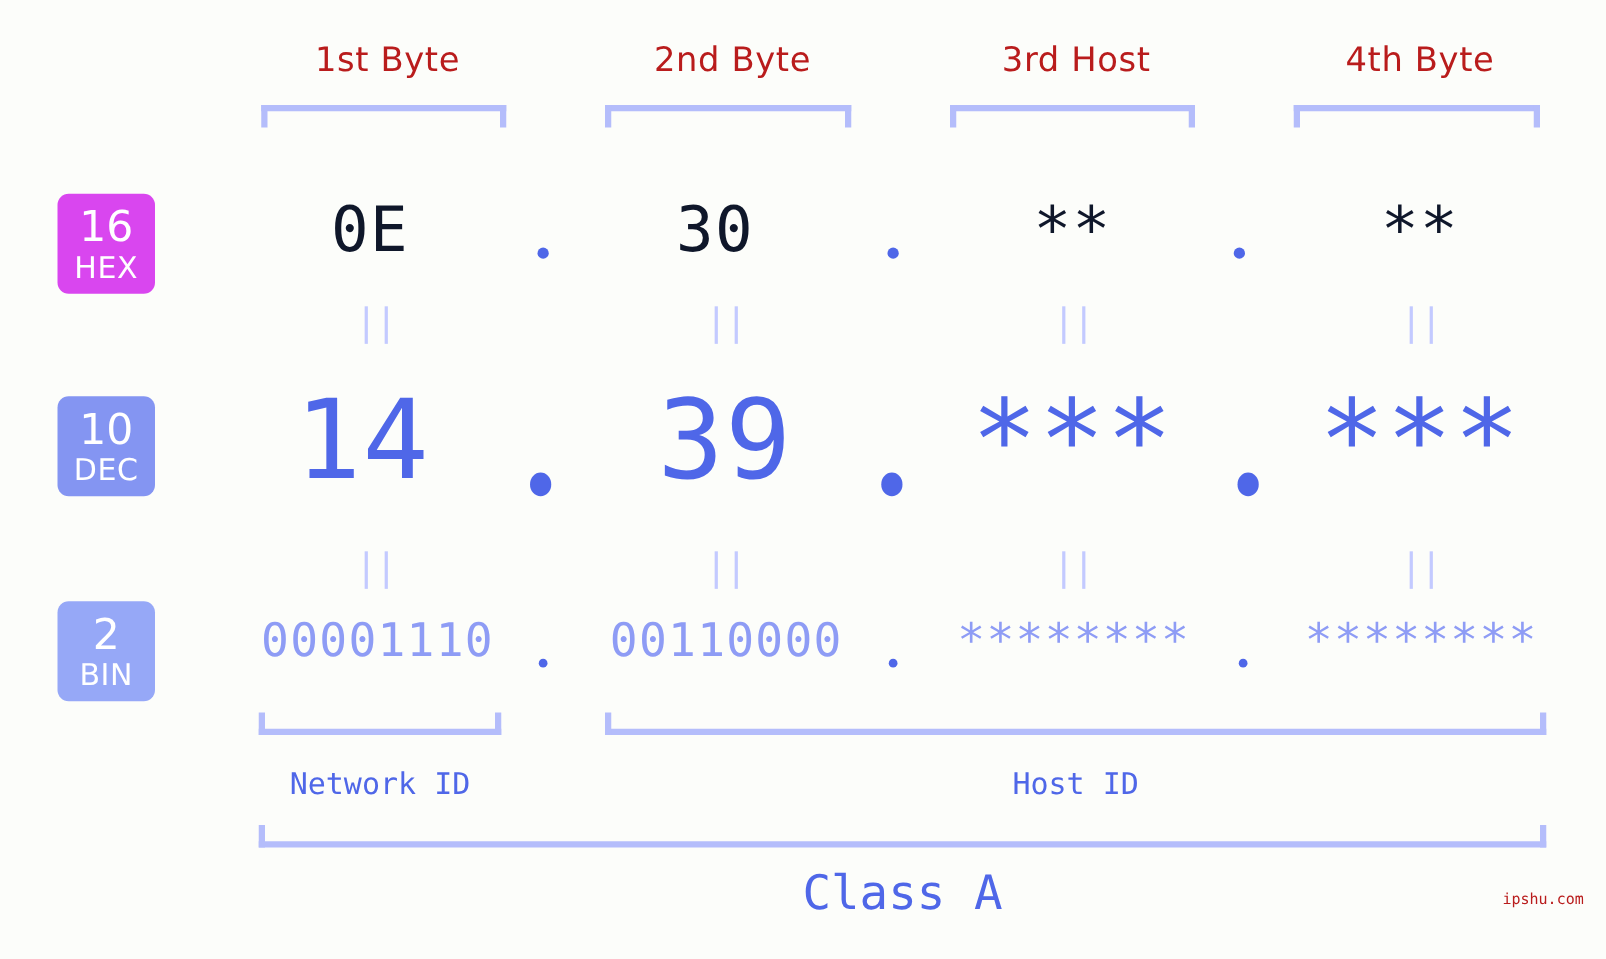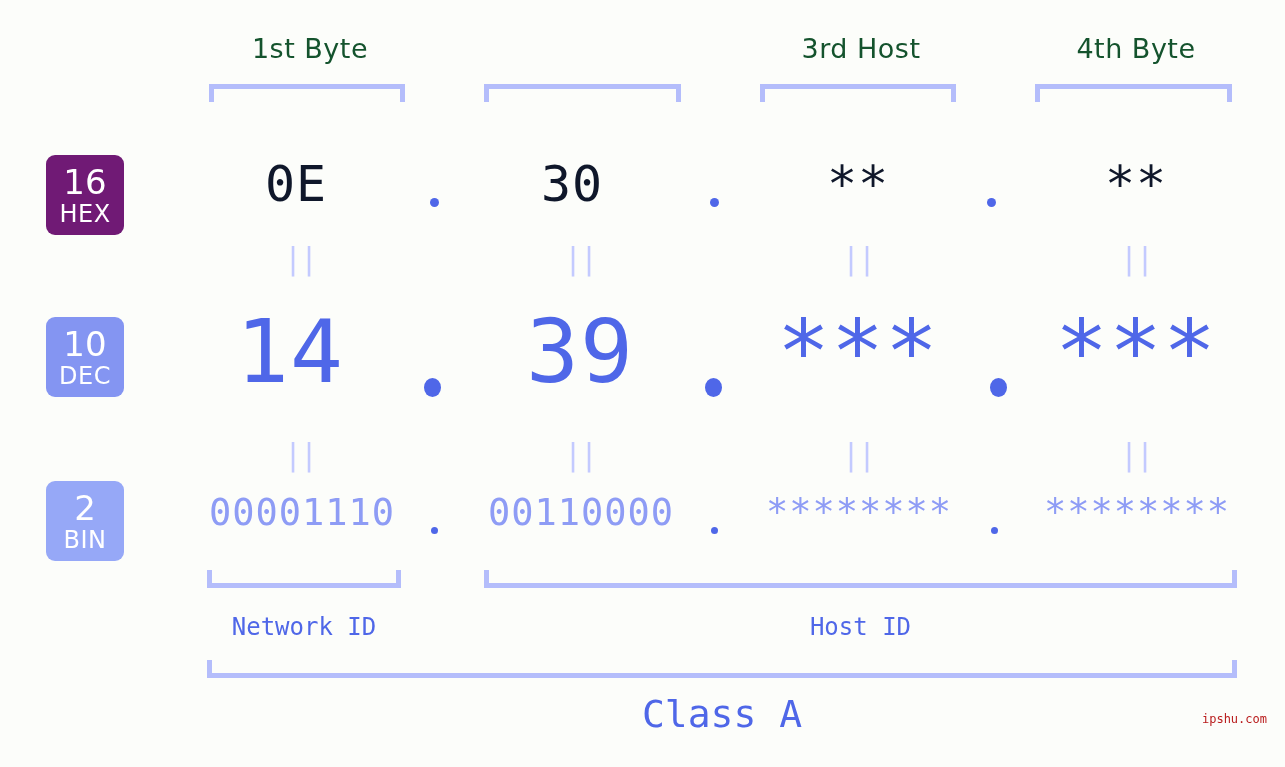--- a/index.html
+++ b/index.html
@@ -20,21 +20,21 @@
   }
 
   
   .byte-label {
     position: absolute;
     top: 33px;
     width: 240px;
     text-align: center;
     font-family: "DejaVu Sans", sans-serif;
     font-size: 27px;
-    color: #14532d;
+    color: #b91c1c;
     letter-spacing: 0.5px;
     white-space: nowrap;
   }
 
   
   .bracket-top {
     position: absolute;
     height: 18px;
     border-top: 5px solid #b4bdfb;
     border-left: 5px solid #b4bdfb;
@@ -68,21 +68,21 @@
     font-size: 34px;
     font-weight: 400;
     letter-spacing: 0px;
   }
   .badge .sys {
     font-size: 24px;
     font-weight: 400;
     margin-top: 3px;
     letter-spacing: 0.5px;
   }
-  .badge-hex { background: #701a75; top: 155px; }
+  .badge-hex { background: #d946ef; top: 155px; }
   .badge-dec { background: #8495f2; top: 317px; }
   .badge-bin { background: #96a8f7; top: 481px; }
 
   
   .cell {
     position: absolute;
     width: 240px;
     text-align: center;
     font-family: "DejaVu Sans Mono", monospace;
     white-space: nowrap;
@@ -157,20 +157,21 @@
     color: #b91c1c;
     letter-spacing: 0px;
   }
 </style>
 </head>
 <body>
 
 <div class="canvas">
 
   <div class="byte-label" style="left:190px;">1st Byte</div>
+  <div class="byte-label" style="left:466px;">2nd Byte</div>
   <div class="byte-label" style="left:741px;">3rd Host</div>
   <div class="byte-label" style="left:1016px;">4th Byte</div>
 
   <div class="bracket-top" style="left:209px;  top:84px; width:196px;"></div>
   <div class="bracket-top" style="left:484px;  top:84px; width:197px;"></div>
   <div class="bracket-top" style="left:760px;  top:84px; width:196px;"></div>
   <div class="bracket-top" style="left:1035px; top:84px; width:197px;"></div>
 
   <div class="badge badge-hex">
     <span class="num">16</span>

